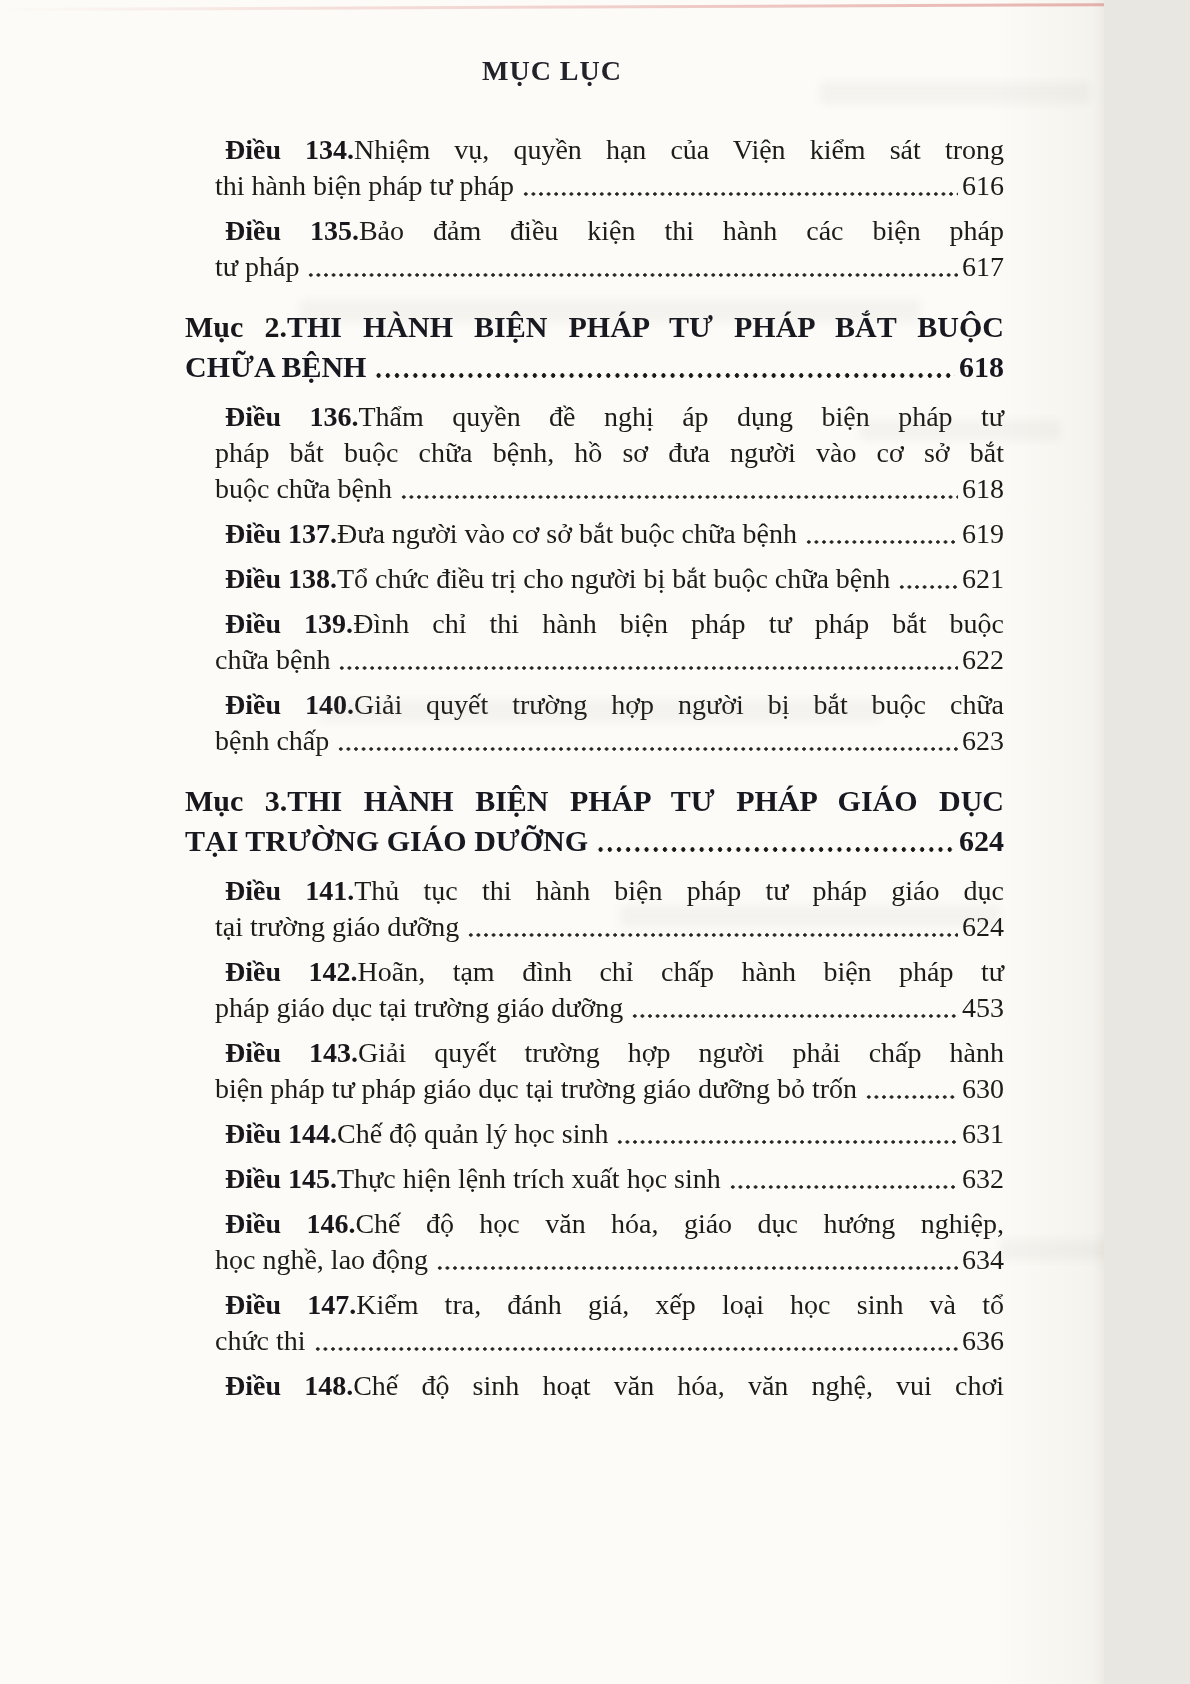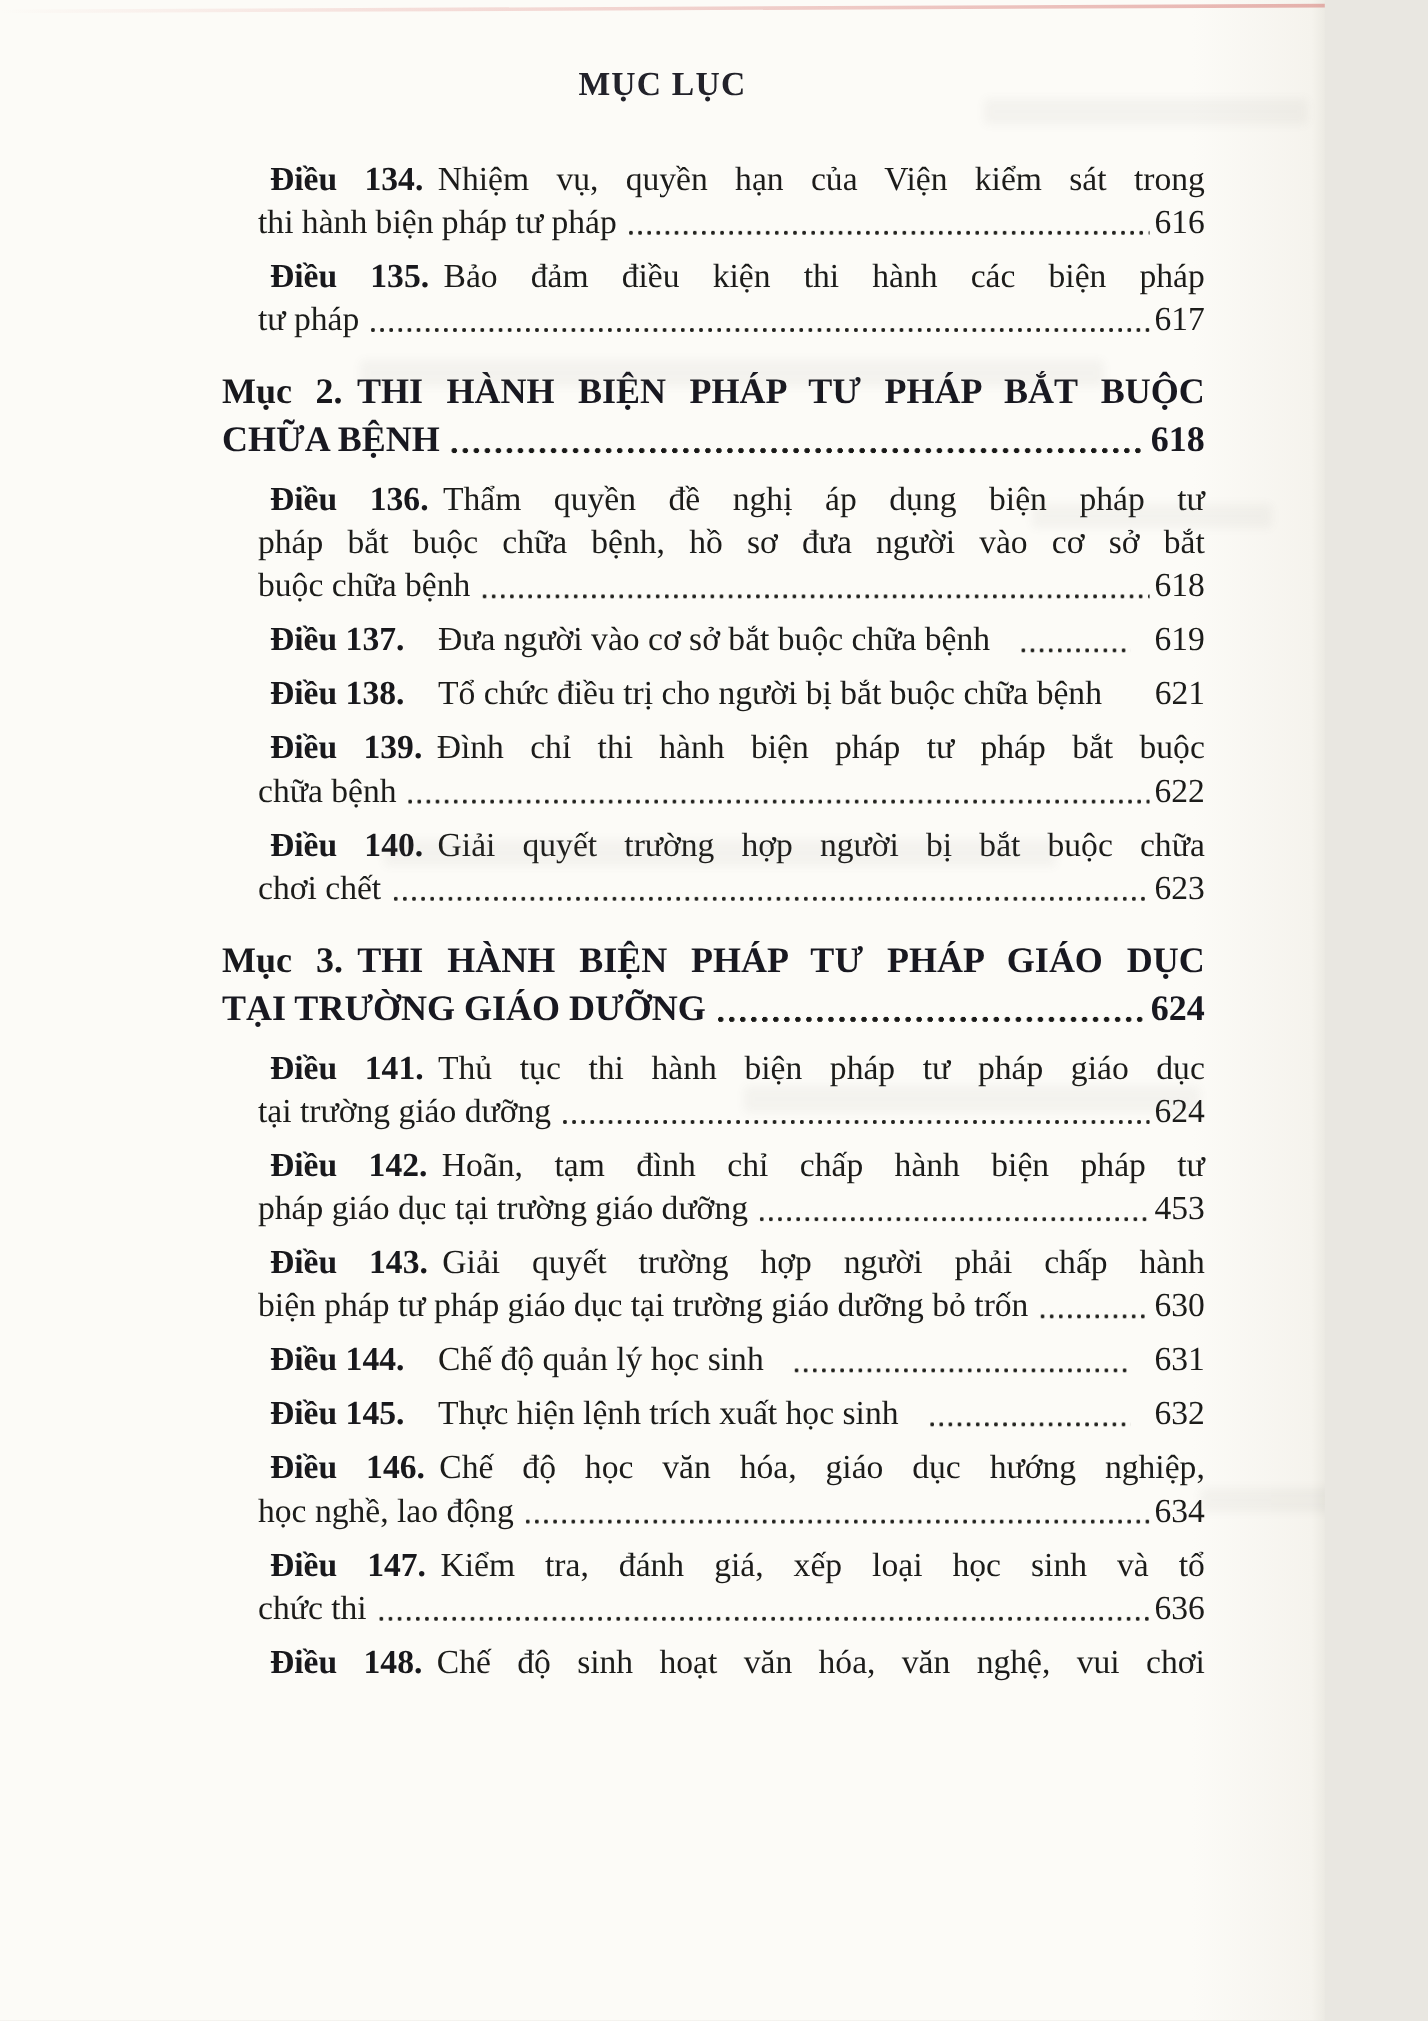--- a/index.html
+++ b/index.html
@@ -47,23 +47,23 @@
     font-size: 28px;
     line-height: 36px;
   }
 
   .entry { margin: 0 0 9px 0; }
   .sec   { margin: 22px 0 12px -30px; } 
 
   .line { text-align: justify; }
   .line.fill { text-align-last: justify; }
   .entry .line.first { text-indent: 10px; }
-  .entry .line.first.last { text-indent: 0; padding-left: 10px; gap: 16px; }
-
-  .lbl { font-weight: 700; margin-right: 12px; white-space: nowrap; color: #18181c; }
+  .entry .line.first.last { text-indent: 0; padding-left: 10px; }
+
+  .lbl { font-weight: 700; margin-right: 0; white-space: nowrap; color: #18181c; }
 
   .sec .line {
     font-weight: 700;
     font-size: 30px;
     line-height: 40px;
     color: #181820;
   }
 
   .line.last { display: flex; align-items: flex-end; }
   .line.last .txt { flex: 0 0 auto; max-width: 100%; }
@@ -165,21 +165,21 @@
         <div class="line first fill"><span class="lbl">Điều 139.</span><span class="txt">Đình chỉ thi hành biện pháp tư pháp bắt buộc</span></div>
         <div class="line last">
           <span class="txt">chữa bệnh</span>
           <span class="leader"></span>
           <span class="pg">622</span>
         </div>
       </div>
       <div class="entry">
         <div class="line first fill"><span class="lbl">Điều 140.</span><span class="txt">Giải quyết trường hợp người bị bắt buộc chữa</span></div>
         <div class="line last">
-          <span class="txt">chơi chết</span>
+          <span class="txt">bệnh chấp</span>
           <span class="leader"></span>
           <span class="pg">623</span>
         </div>
       </div>
       <div class="sec">
         <div class="line first fill"><span class="lbl">Mục 3.</span><span class="txt">THI HÀNH BIỆN PHÁP TƯ PHÁP GIÁO DỤC</span></div>
         <div class="line last">
           <span class="txt">TẠI TRƯỜNG GIÁO DƯỠNG</span>
           <span class="leader"></span>
           <span class="pg">624</span>

